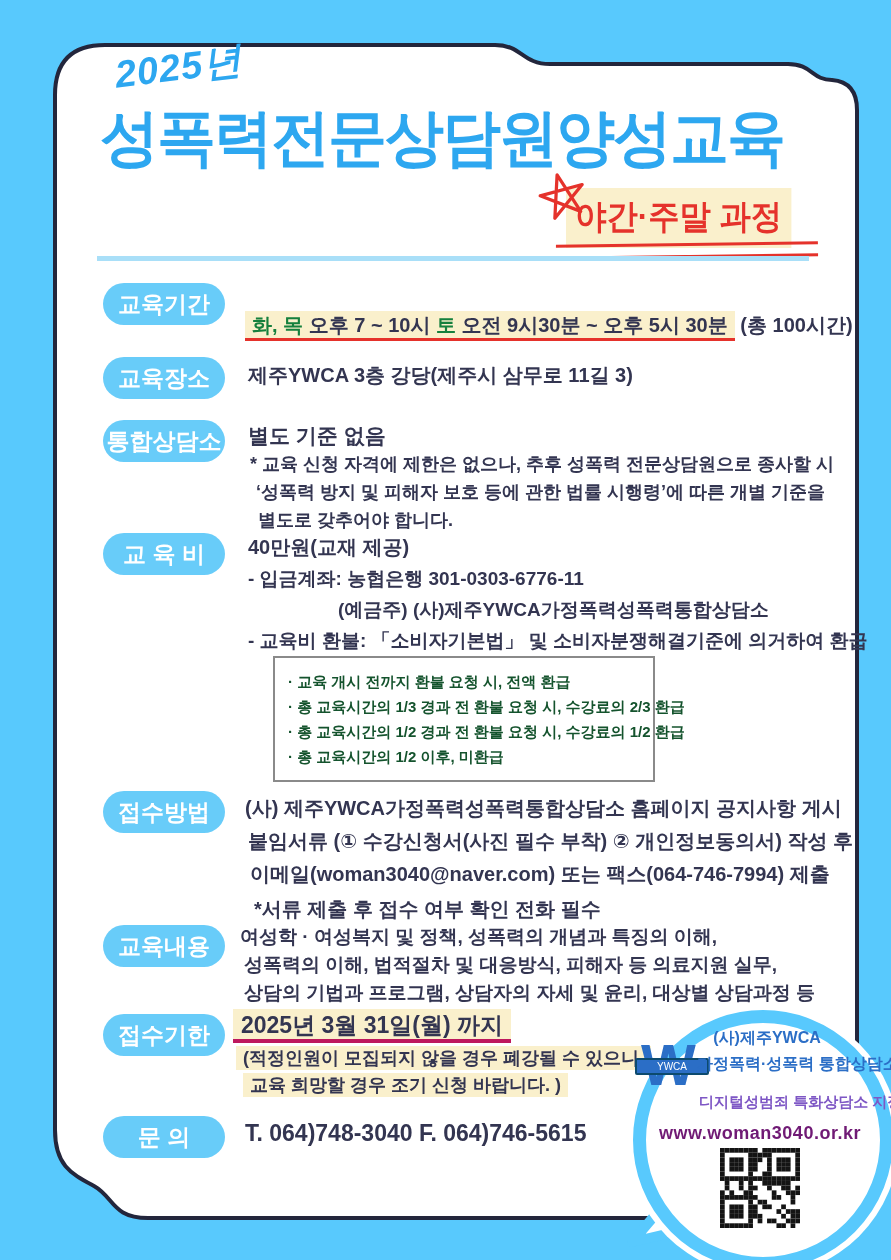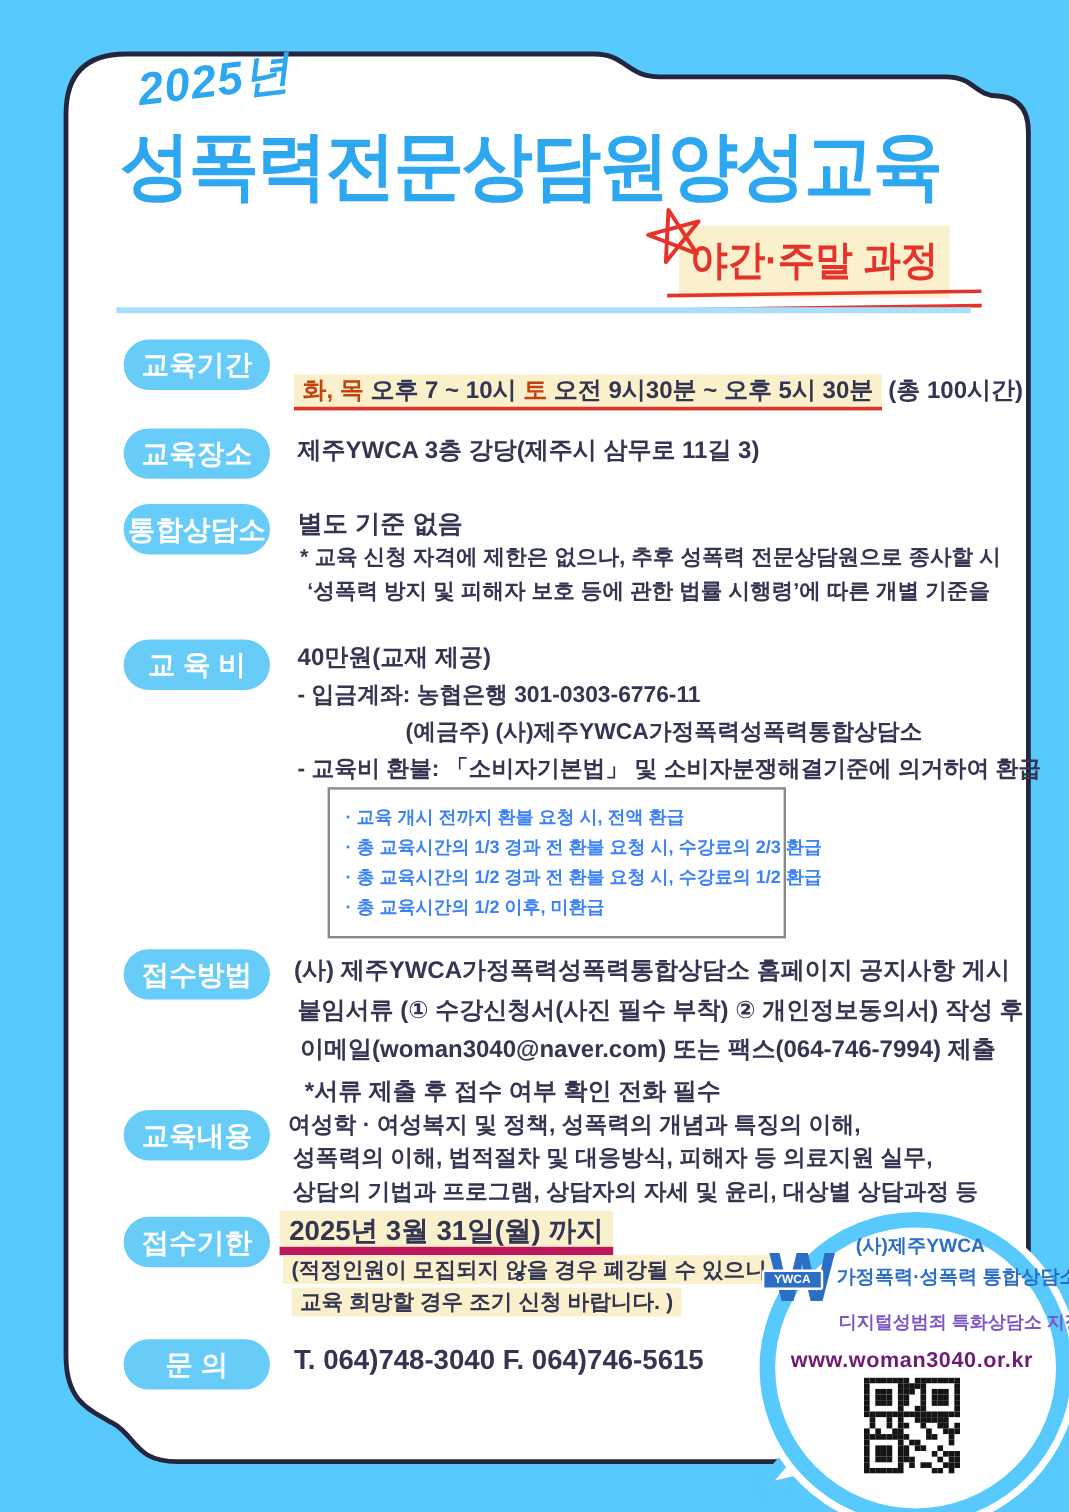--- a/index.html
+++ b/index.html
@@ -18,42 +18,42 @@
        background:#FAF0CC;padding:6px 10px 8px;transform:scaleX(0.92);transform-origin:left top;white-space:nowrap;}
   .tag-underline{left:556px;top:243px;width:262px;height:9px;border-top:3px solid #E5322B;
        border-bottom:3px solid #E5322B;transform:rotate(-0.8deg);}
   .star-svg{left:538px;top:172px;z-index:3;}
   .divider{left:97px;top:256px;width:712px;height:5px;background:#A9DFF8;}
   .pill{left:103px;width:122px;height:42px;background:#68CCF9;border-radius:22px;
         color:#fff;font-size:23px;font-weight:800;display:flex;align-items:center;
         justify-content:center;white-space:nowrap;}
   .t{font-weight:700;white-space:nowrap;}
   .fs20{font-size:20px;} .fs19{font-size:19px;} .fs18{font-size:18px;}
-  .red{color:#c2410c;}
+  .red{color:#15803d;}
   .hl-u{background:#FAF0CC;border-bottom:3px solid #E5322B;padding:3px 7px 2px;}
   .refund-box{left:273px;top:656px;width:352px;border:2px solid #8A8A8A;background:#fff;
               padding:11px 13px;}
-  .refund-box div{font-size:15px;font-weight:700;line-height:25px;white-space:nowrap;color:#3b82f6;}
-  .date-hl{background:#FAF0CC;border-bottom:7px solid #be185d;padding:3px 8px 1px;
+  .refund-box div{font-size:15px;font-weight:700;line-height:25px;white-space:nowrap;color:#14532d;}
+  .date-hl{background:#FAF0CC;border-bottom:4px solid #be185d;padding:3px 8px 1px;
            font-size:23px;font-weight:800;}
   .note-hl{background:#FAF0CC;padding:2px 7px;}
   
   .tail-svg{left:600px;top:1150px;z-index:3;}
   .bubble-outer{left:627px;top:1004px;width:272px;height:272px;background:#fff;
                 border-radius:50%;z-index:4;}
   .bubble-ring{position:absolute;left:6px;top:6px;right:6px;bottom:6px;background:#fff;
                border:13px solid #58C9FD;border-radius:50%;}
   .bubble-content{left:627px;top:1004px;width:272px;height:272px;z-index:5;}
   .org1{position:absolute;left:40px;top:24px;width:200px;text-align:center;
         font-size:16px;font-weight:800;color:#2B6EC6;white-space:nowrap;}
   .logo{position:absolute;left:12px;top:32px;width:58px;height:70px;}
   .logo-w{position:absolute;left:2px;top:0;font-size:58px;line-height:58px;font-weight:800;
           color:#2B6EC6;}
   .logo-badge{position:absolute;left:-4px;top:22px;background:#2B6EC6;color:#fff;
-          font-size:10px;font-weight:700;padding:1px 8px;border:2px solid #ffffff;border-radius:2px;}
+          font-size:10px;font-weight:400;padding:1px 20px;border:2px solid #0c4a6e;border-radius:2px;}
   .org2{position:absolute;left:70px;top:50px;font-size:16px;font-weight:800;color:#2B6EC6;white-space:nowrap;}
   .org3{position:absolute;left:72px;top:89px;font-size:15px;font-weight:800;color:#7E57C5;white-space:nowrap;}
   .site{position:absolute;left:32px;top:119px;font-size:18px;font-weight:800;color:#701a75;
         letter-spacing:0.5px;white-space:nowrap;}
   .qr{position:absolute;left:93px;top:144px;width:80px;height:80px;background:#fff;}
 </style>
 </head>
 <body>
 
 <div class="canvas">
@@ -78,20 +78,21 @@
     <span class="hl-u"><span class="red">화, 목</span><span> 오후 7 ~ 10시  </span><span class="red">토</span><span> 오전 9시30분 ~ 오후 5시 30분</span></span><span> (총 100시간)</span>
   </div>
 
   <div class="abs content pill" style="top:357px">교육장소</div>
   <div class="abs content t fs20" style="left:248px;top:362px">제주YWCA 3층 강당(제주시 삼무로 11길 3)</div>
 
   <div class="abs content pill" style="top:420px">통합상담소</div>
   <div class="abs content t" style="left:248px;top:422px;font-size:21px;font-weight:800">별도 기준 없음</div>
   <div class="abs content t fs18" style="left:250px;top:452px">* 교육 신청 자격에 제한은 없으나, 추후 성폭력 전문상담원으로 종사할 시</div>
   <div class="abs content t fs18" style="left:256px;top:480px">‘성폭력 방지 및 피해자 보호 등에 관한 법률 시행령’에 따른 개별 기준을</div>
+  <div class="abs content t fs18" style="left:258px;top:508px">별도로 갖추어야 합니다.</div>
 
   <div class="abs content pill" style="top:533px">교 육 비</div>
   <div class="abs content t fs20" style="left:248px;top:534px">40만원(교재 제공)</div>
   <div class="abs content t fs19" style="left:248px;top:566px">- 입금계좌: 농협은행  301-0303-6776-11</div>
   <div class="abs content t fs19" style="left:338px;top:597px">(예금주)  (사)제주YWCA가정폭력성폭력통합상담소</div>
   <div class="abs content t fs19" style="left:248px;top:628px">- 교육비 환불: 「소비자기본법」 및 소비자분쟁해결기준에 의거하여 환급</div>
   <div class="abs content refund-box">
     <div>· 교육 개시 전까지 환불 요청 시, 전액 환급</div>
     <div>· 총 교육시간의 1/3 경과 전 환불 요청 시, 수강료의 2/3 환급</div>
     <div>· 총 교육시간의 1/2 경과 전 환불 요청 시, 수강료의 1/2 환급</div>

